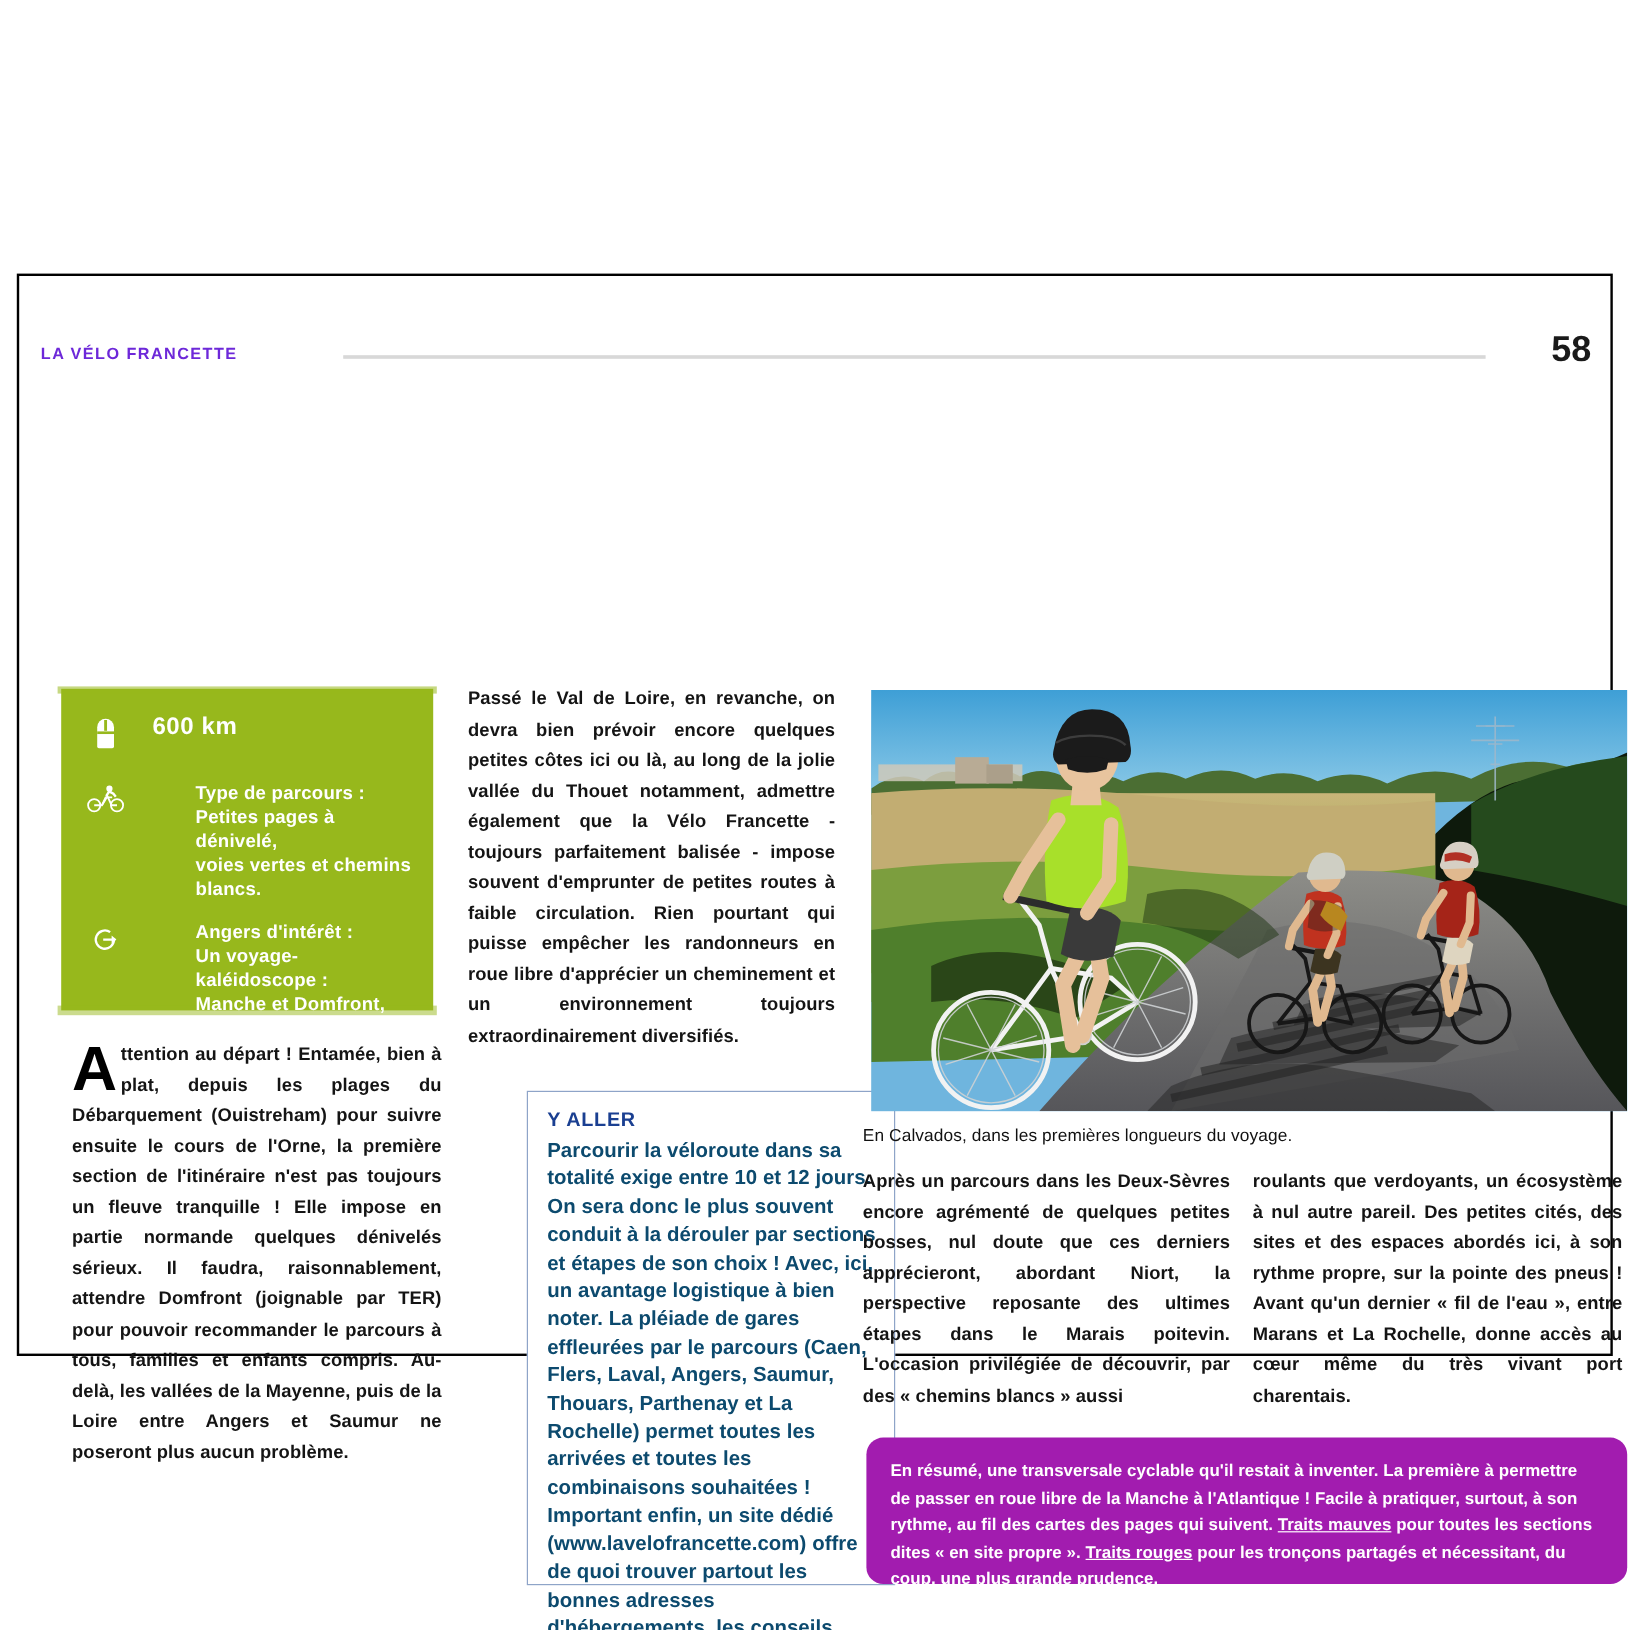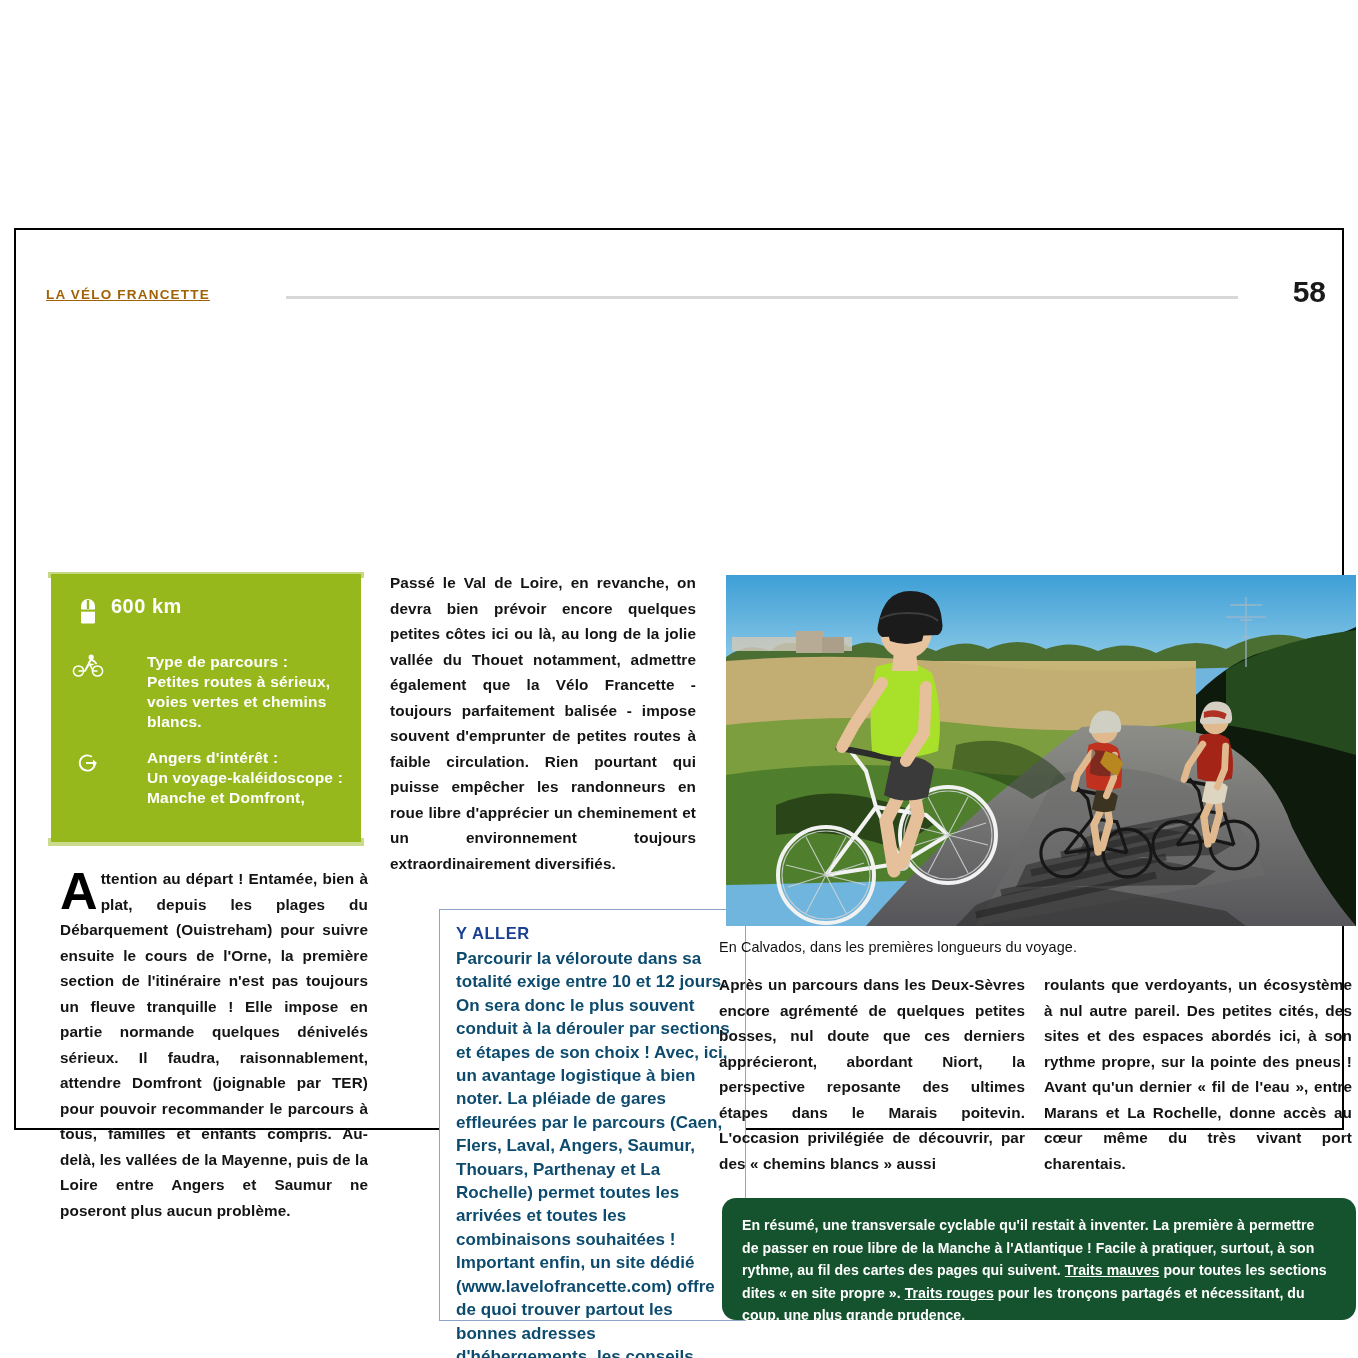--- a/index.html
+++ b/index.html
@@ -20,26 +20,25 @@
   .inner{
     position:absolute;
     left:0;top:0;right:0;bottom:0;
   }
 
   
   .header{
     position:absolute;left:18px;top:55px;right:16px;height:28px;
   }
   .header-title{
-    position:absolute;left:12px;top:2px;
+    position:absolute;left:0;top:2px;
     font-size:13.5px;letter-spacing:1.2px;
-    color:#a16207;
+    color:#6d28d9;
     font-weight:700;
     font-family:"Liberation Sans", sans-serif;
-    text-decoration:underline;
   }
   .header-rule{
     position:absolute;left:252px;right:88px;top:11px;height:3px;
     background:#d8d8d8;
   }
   .page-number{
     position:absolute;right:0px;top:-10px;
     font-size:30px;font-weight:700;color:#1a1a1a;
     letter-spacing:0px;
   }
@@ -56,21 +55,21 @@
     content:"";position:absolute;left:-3px;top:-2px;width:316px;height:6px;
     background:#97b81c;opacity:.55;
   }
   .greenbox:after{
     content:"";position:absolute;left:-3px;bottom:-4px;width:316px;height:8px;
     background:#97b81c;opacity:.5;
   }
   .gb-row{
     display:flex;align-items:flex-start;
     margin-bottom:16px;
-    position:relative;z-index:2;
+    position:relative;z-index:2;gap:16px;
   }
   .gb-row.km{margin-bottom:26px;}
   .gb-icon{
     width:46px;min-width:46px;
     display:flex;justify-content:center;align-items:flex-start;
     padding-top:2px;
   }
   .gb-text{
     color:#ffffff;
     font-size:15.5px;
@@ -150,21 +149,21 @@
   }
 
   
   .lowerL{position:absolute;left:703px;top:742px;width:306px;}
   .lowerR{position:absolute;left:1028px;top:742px;width:308px;}
 
   
   .summary{
     position:absolute;left:706px;top:968px;
     width:634px;height:122px;
-    background:#14532d;
+    background:#a21caf;
     border-radius:14px;
     box-sizing:border-box;
     padding:16px 22px 14px 20px;
   }
   .summary-text{
     color:#ffffff;
     font-size:14.1px;
     line-height:22.6px;
     font-weight:700;
     letter-spacing:.05px;
@@ -202,21 +201,21 @@
             <circle cx="6.5" cy="17" r="5.1" fill="none" stroke="#ffffff" stroke-width="1.5"></circle>
             <circle cx="25.5" cy="17" r="5.1" fill="none" stroke="#ffffff" stroke-width="1.5"></circle>
             <path d="M6.5 17 L13 17 L17.5 9.5 L21 17 L25.5 17" fill="none" stroke="#ffffff" stroke-width="1.6"></path>
             <path d="M13 17 L16 10.5 L21.5 10.5" fill="none" stroke="#ffffff" stroke-width="1.5"></path>
             <circle cx="19.2" cy="3.2" r="2.6" fill="#ffffff"></circle>
             <path d="M16.5 9.5 L19 5.5 L22.5 7.5 L24.5 10" fill="none" stroke="#ffffff" stroke-width="2"></path>
           </svg>
         </div>
         <div class="gb-text">
           <span class="sub">Type de parcours :</span>
-          <span class="sub">Petites routes à sérieux,</span>
+          <span class="sub">Petites pages à dénivelé,</span>
           <span class="sub">voies vertes et chemins blancs.</span>
         </div>
       </div>
 
       <div class="gb-row">
         <div class="gb-icon">
           <svg width="26" height="26" viewBox="0 0 26 26" aria-hidden="true">
             <path d="M20 13 a7.6 7.6 0 1 1 -3.2 -6.2" fill="none" stroke="#ffffff" stroke-width="1.9"></path>
             <path d="M11 13 L21 13" stroke="#ffffff" stroke-width="1.9" fill="none"></path>
             <path d="M18 9.5 L22 13 L18 16.5 z" fill="#ffffff"></path>

